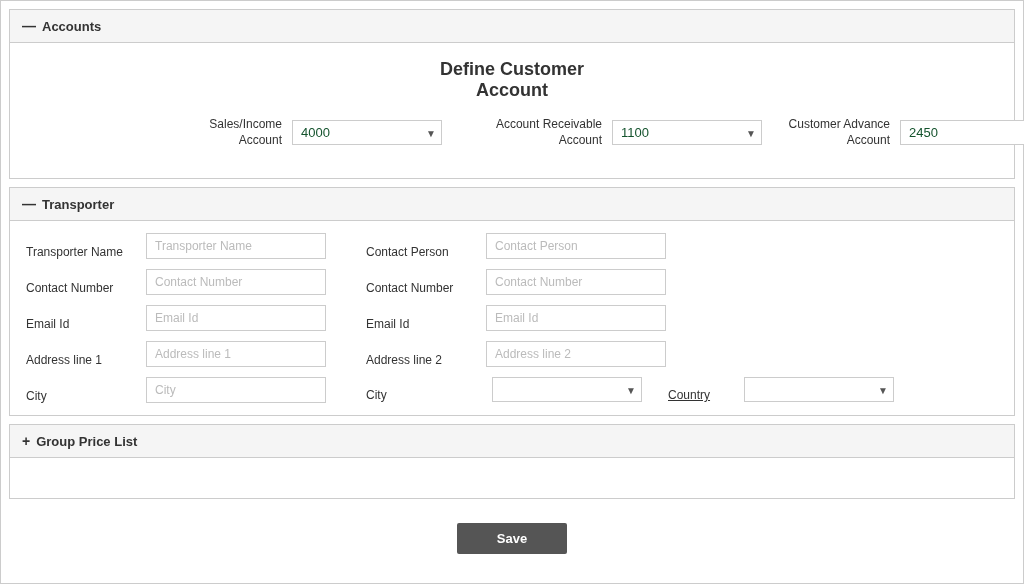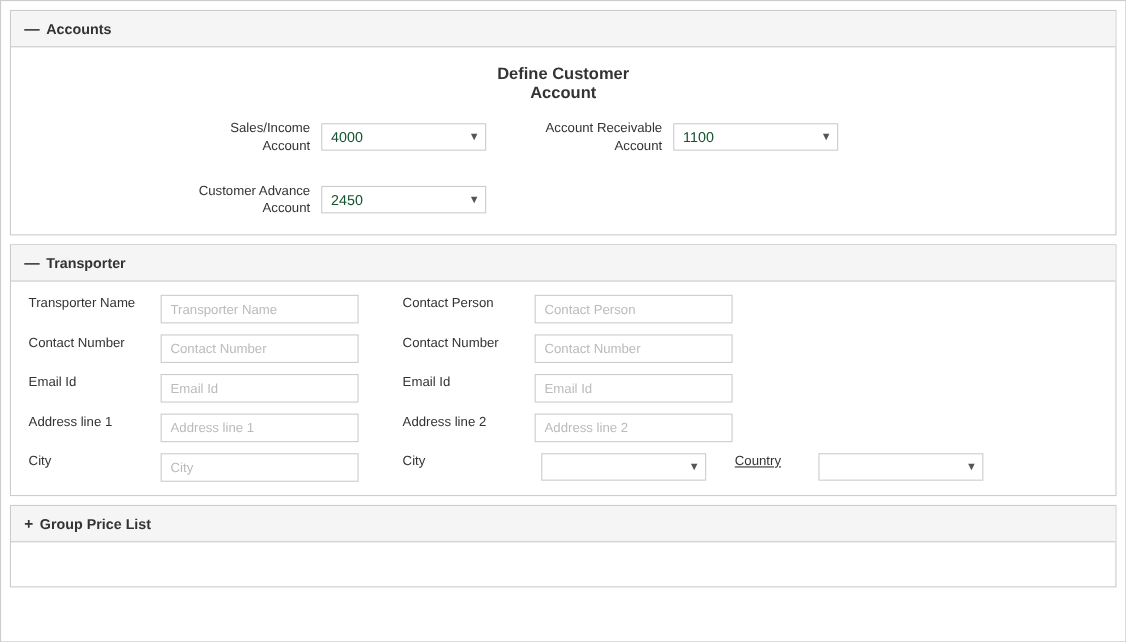--- a/index.html
+++ b/index.html
@@ -37,29 +37,29 @@
       color: #333;
     }
     .section-content {
       padding: 16px;
     }
 
     
     .accounts-title {
       text-align: center;
       font-weight: bold;
-      font-size: 15px;
+      font-size: 18px;
       margin-bottom: 16px;
     }
     .accounts-form {
       display: flex;
-      flex-direction: column;
-      gap: 26px;
+      flex-direction: row;
+      gap: 8px;
       max-width: 700px;
-      margin: 0 auto;
+      margin: 14px auto;
     }
     .accounts-row {
       display: flex;
       align-items: center;
       gap: 40px;
     }
     .form-group-inline {
       display: flex;
       align-items: center;
       gap: 10px;
@@ -90,21 +90,21 @@
       position: absolute;
       right: 6px;
       top: 50%;
       transform: translateY(-50%);
       pointer-events: none;
       font-size: 10px;
       color: #555;
     }
     .trans-field-row {
       display: flex;
-      align-items: flex-start;
+      align-items: flex-end;
       gap: 10px;
     }
     .trans-label {
       font-size: 12px;
       color: #333;
       min-width: 110px;
       flex-shrink: 0;
     }
     .trans-input {
       border: 1px solid #ccc;
@@ -312,15 +312,16 @@
 
   <div class="section">
     <div class="group-header">
       <span class="collapse-icon" style="font-size:14px;font-weight:bold;">+</span>
       <span>Group Price List</span>
     </div>
     <div class="group-content"></div>
   </div>
 
   <div class="footer">
+    <button class="btn">Save</button>
   </div>
 
 </div>
 
 </body></html>

